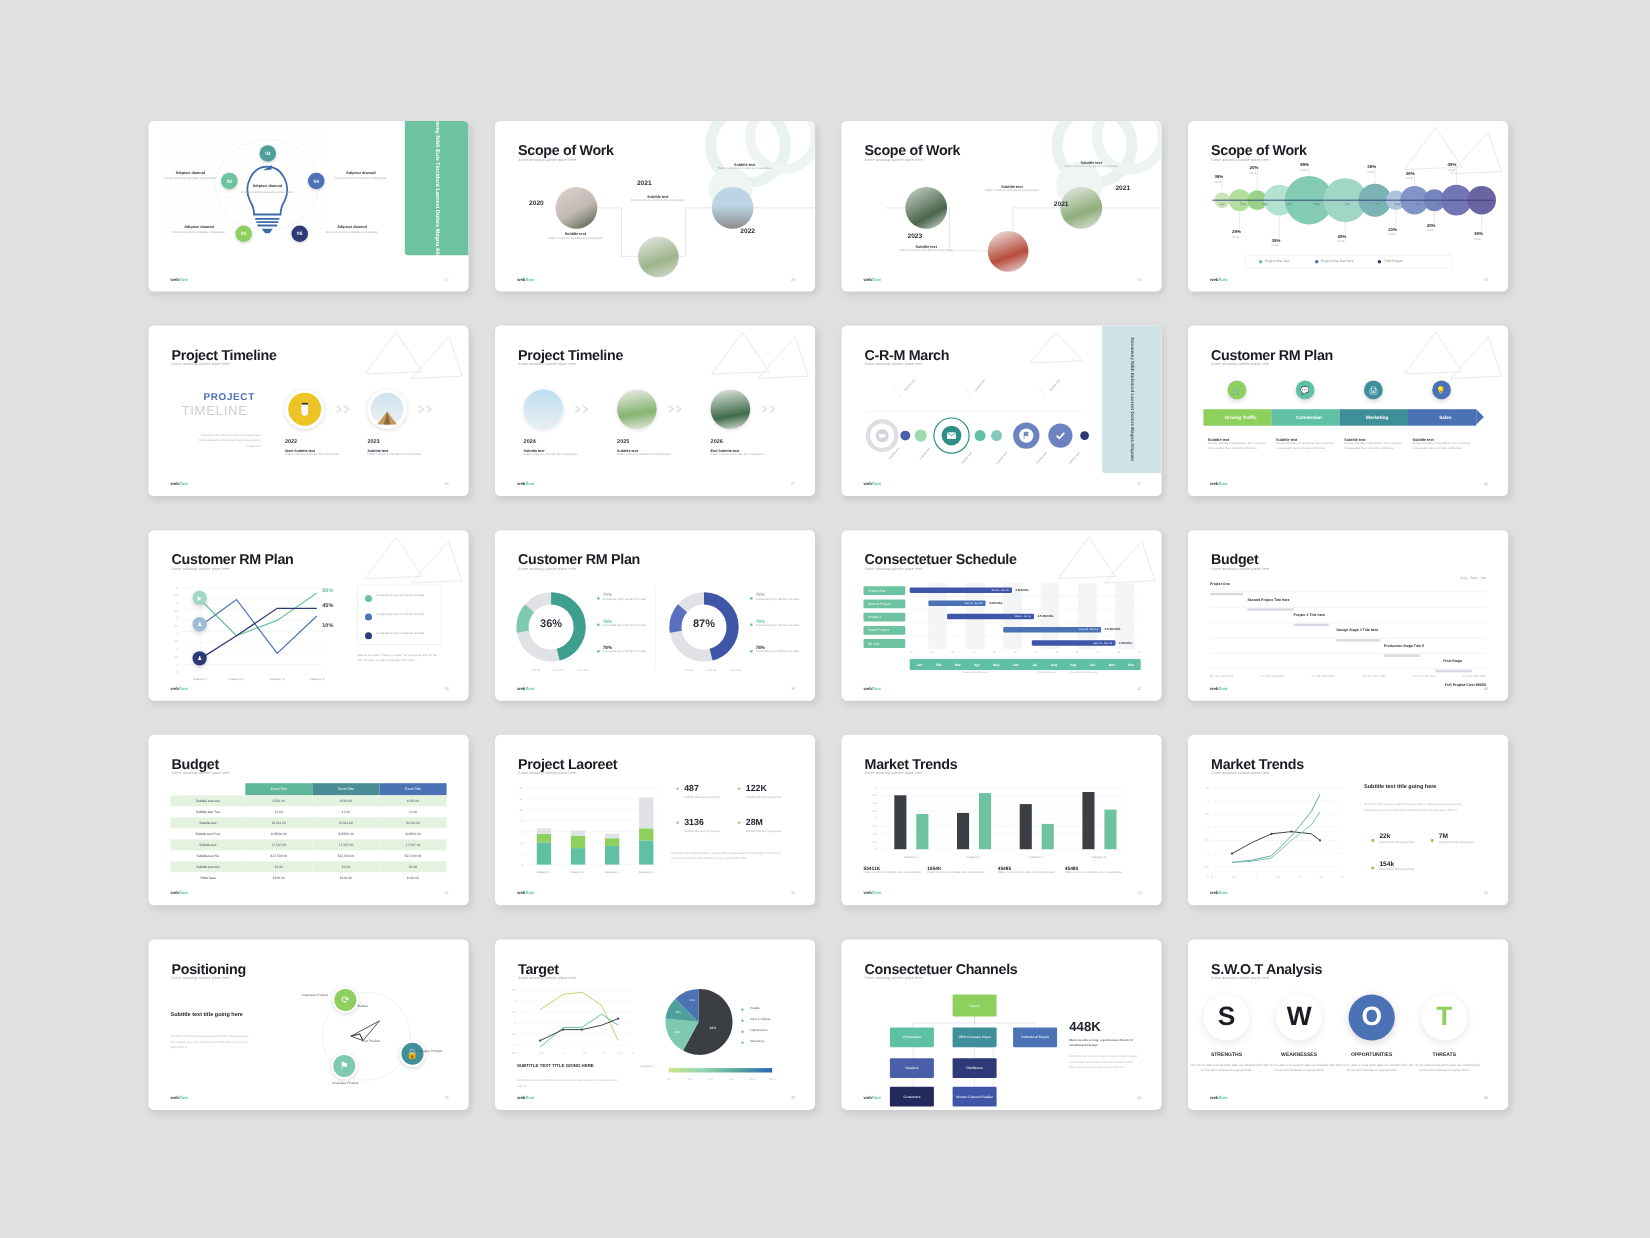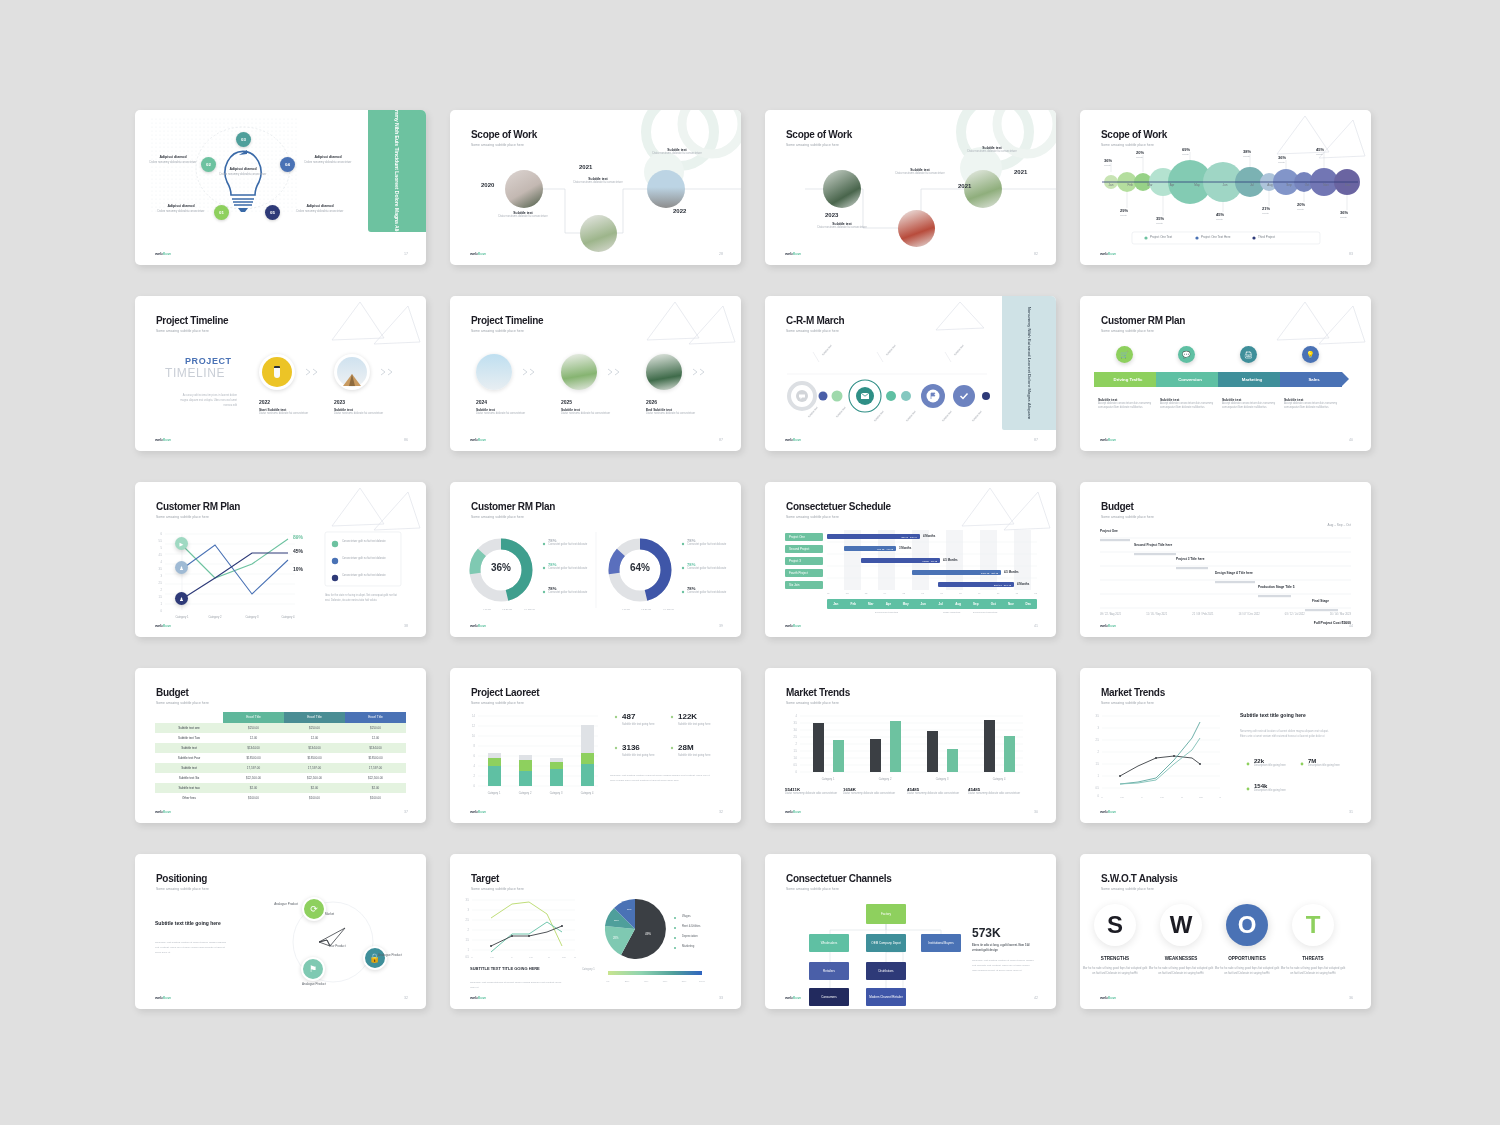--- a/index.html
+++ b/index.html
@@ -21,21 +21,21 @@
   }
   .slide {
     position: relative;
     background: #ffffff;
     border-radius: 5px;
     box-shadow: 2px 3px 7px rgba(0,0,0,0.10);
     overflow: hidden;
   }
   .s-title {
     position: absolute; left: 21px; top: 19px;
-    font-size: 10px; font-weight: bold; color: #1c1c24;
+    font-size: 13px; font-weight: bold; color: #1c1c24;
     letter-spacing: -0.3px; white-space: nowrap;
   }
   .s-sub {
     position: absolute; left: 21px; top: 33px;
     font-size: 3.3px; color: #9aa0a8; letter-spacing: .1px;
   }
   .logo {
     position: absolute; left: 20px; bottom: 9px;
     font-size: 4px; font-weight: bold; color: #3b4250;
   }
@@ -631,21 +631,21 @@
       <g font-size="2.5" fill="#b0b6be">
         <text x="33" y="128">• 10 Nil</text>
           <text x="52" y="128">• 2.50 Nil</text>
           <text x="74" y="128">• 0 OTHR</text>
         <text x="172" y="128">• 10 Nil</text>
           <text x="191" y="128">• 2.50 Nil</text>
           <text x="213" y="128">• 0 OTHR</text>
       </g>
     </svg>
     <div style="position:absolute;left:30px;top:80px;width:42px;text-align:center;font-size:10px;font-weight:bold;color:#2b3039">36%</div>
-    <div style="position:absolute;left:169px;top:80px;width:42px;text-align:center;font-size:10px;font-weight:bold;color:#2b3039">64%</div>
+    <div style="position:absolute;left:169px;top:80px;width:42px;text-align:center;font-size:10px;font-weight:bold;color:#2b3039">87%</div>
 
     <div style="position:absolute;left:98px;top:56px">
       <div style="font-size:4.2px;font-weight:bold;color:#a8aeb6">78%</div>
       <div class="mini" style="width:42px">Consectet golior fiat text dolorate</div>
       </div>
     <div style="position:absolute;left:98px;top:80px">
       <div style="font-size:4.2px;font-weight:bold;color:#5fc0a3">78%</div>
       <div class="mini" style="width:42px">Consectet golior fiat text dolorate</div>
       </div>
     <div style="position:absolute;left:98px;top:104px">
@@ -1221,21 +1221,21 @@
       </div>
     <div class="fbox" style="left:101px;top:108px;width:40px;height:18px;background:#2e3a78">
       <span>Distributors</span>
       </div>
     <div class="fbox" style="left:44px;top:134px;width:40px;height:18px;background:#222a5e">
       <span>Consumers</span>
       </div>
     <div class="fbox" style="left:101px;top:134px;width:40px;height:18px;background:#3f56a8">
       <span>Modern Channel Retailer</span>
       </div>
-    <div class="bigk" style="position:absolute;left:207px;top:72px">573K</div>
+    <div class="bigk" style="position:absolute;left:207px;top:72px">448K</div>
     <div style="position:absolute;left:207px;top:90px;width:60px;font-size:2.6px;font-weight:bold;color:#5c6269;line-height:1.8">Ebers ite odio ut long, u golit laoreet. Nom 5 Al veniamit golit design</div>
     <div style="position:absolute;left:207px;top:105px;width:62px;font-size:2.5px;color:#b0b6be;line-height:1.9">Nonummy odit nostrud location ut laoreet dolore magna erat dolorate erat volutpat. Ubes iure ut nibh veniam nibh euismod laoreet ut dolore golior dolor ut</div>
     <div class="logo">
       <span>web</span><i>flow</i></div>
     <div class="pg">42</div>
   </div>
 
   <div class="slide">
     <div class="s-title">S.W.O.T Analysis</div>
     <div class="s-sub">Some amazing subtitle place here</div>

